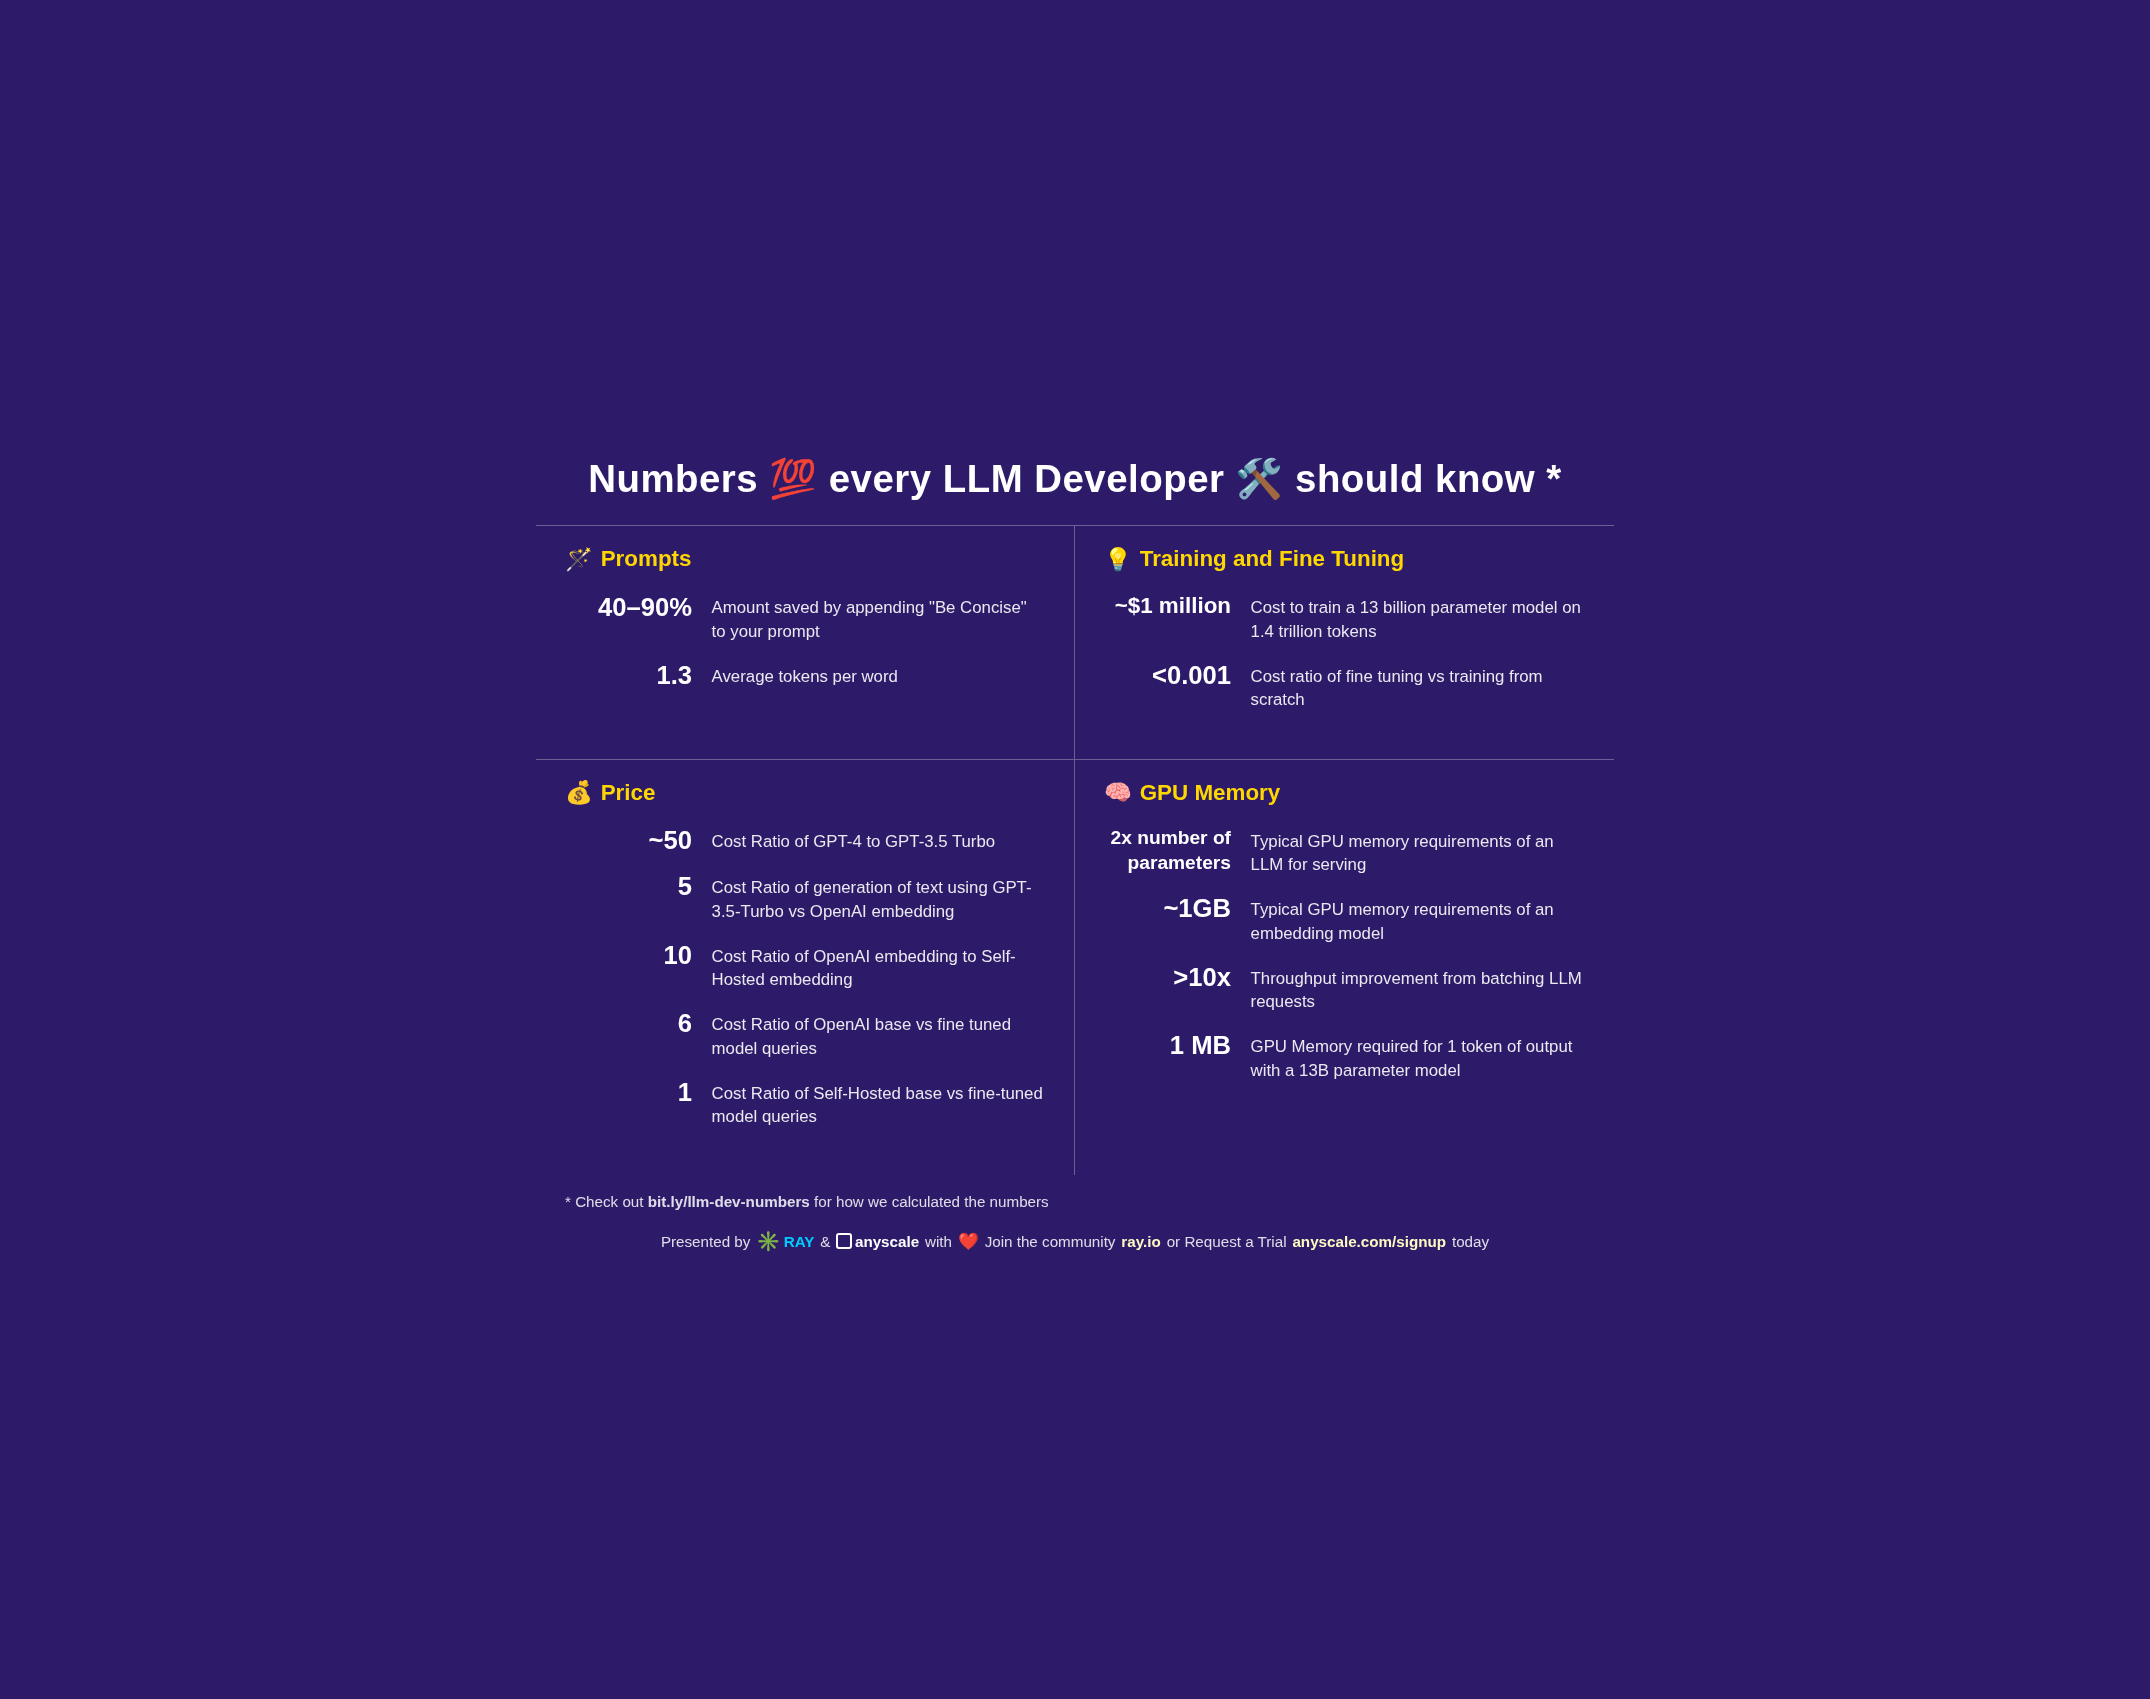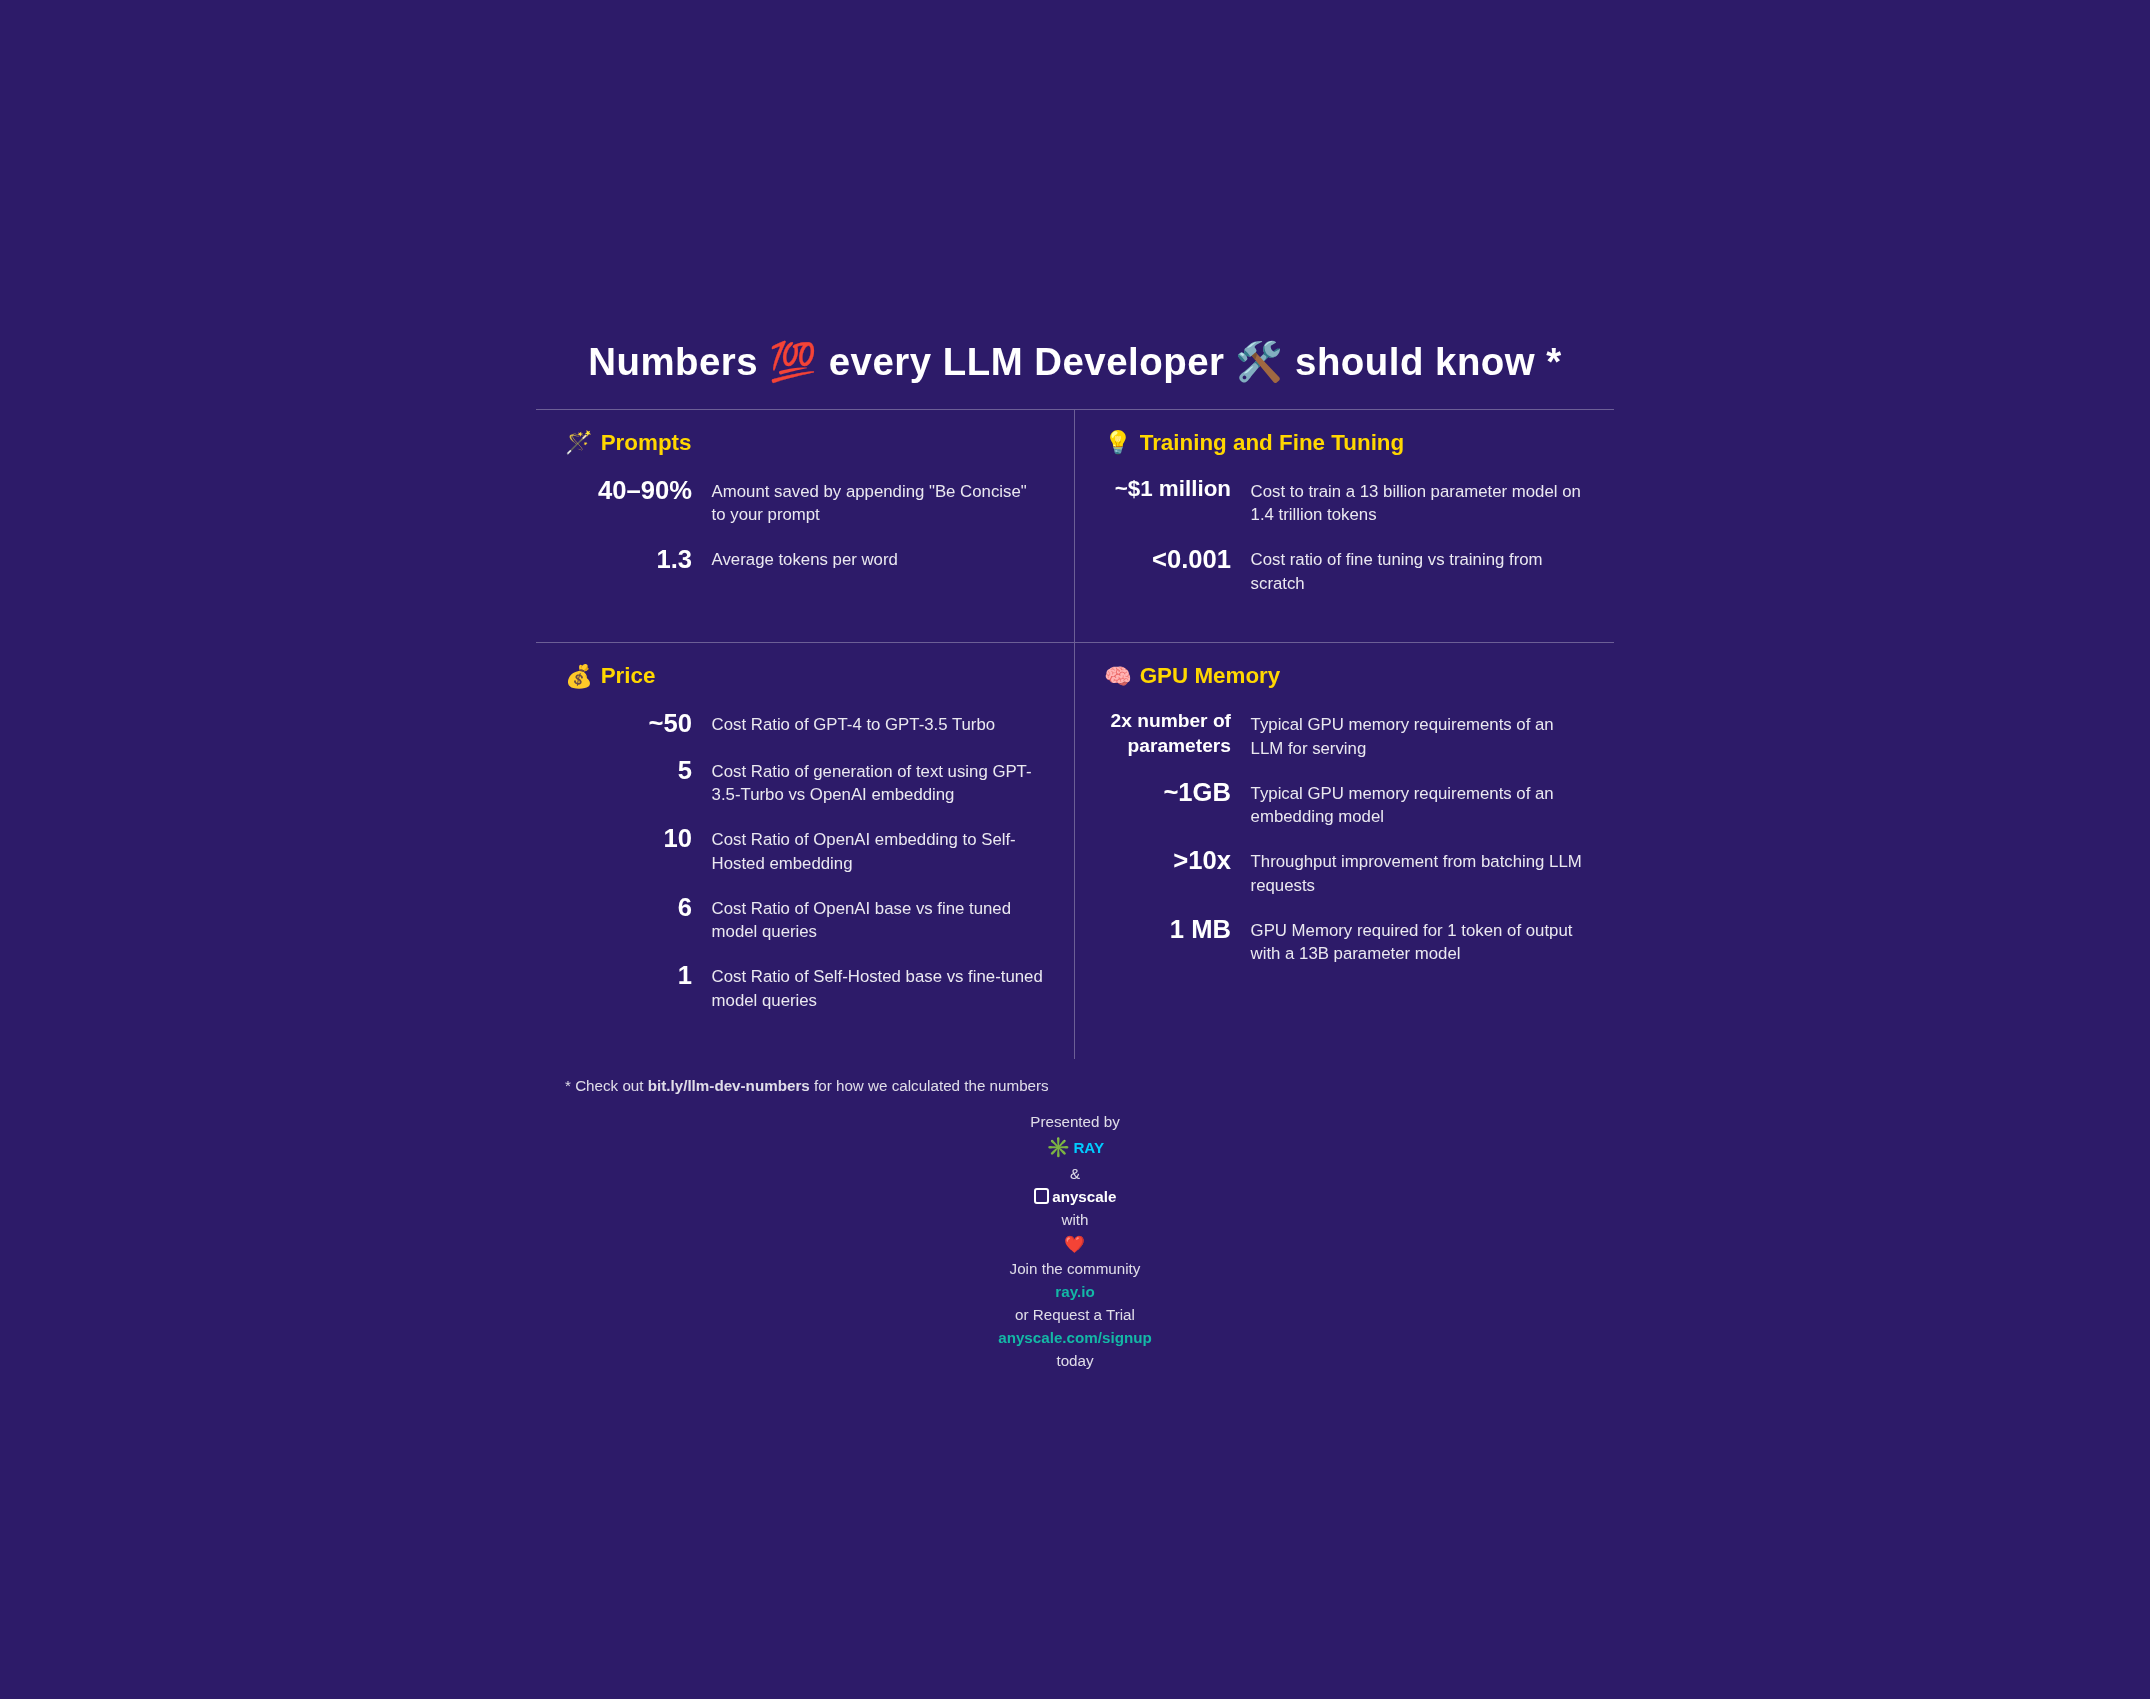--- a/index.html
+++ b/index.html
@@ -106,25 +106,24 @@
     .footer-brand {
       text-align: center;
       padding: 9.8px 29px 19.6px;
       font-size: 0.95em;
       color: rgba(255,255,255,0.85);
       display: flex;
       align-items: center;
       justify-content: center;
       gap: 5.9px;
       flex-wrap: wrap;
-      flex-direction: column;
     }
     .footer-brand span.bold {
       font-weight: 900;
-      color: #14b8a6;
+      color: #fef9c3;
     }
     .ray-logo {
       display: inline-flex;
       align-items: center;
       gap: 2.9px;
       font-weight: 900;
       color: #00ccff;
     }
     .anyscale-logo {
       display: inline-flex;

